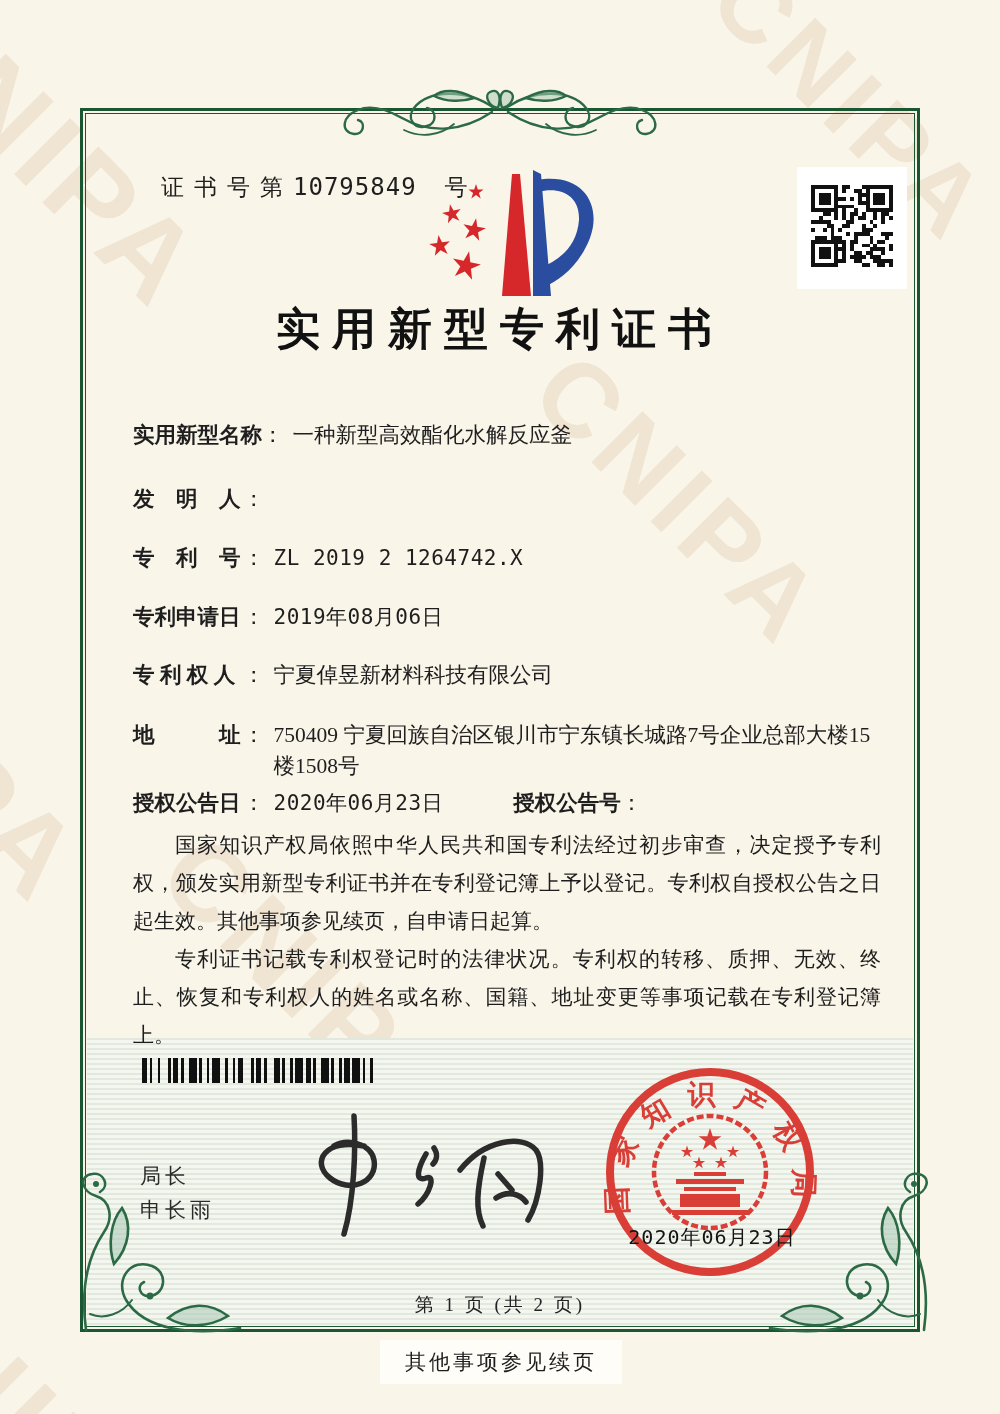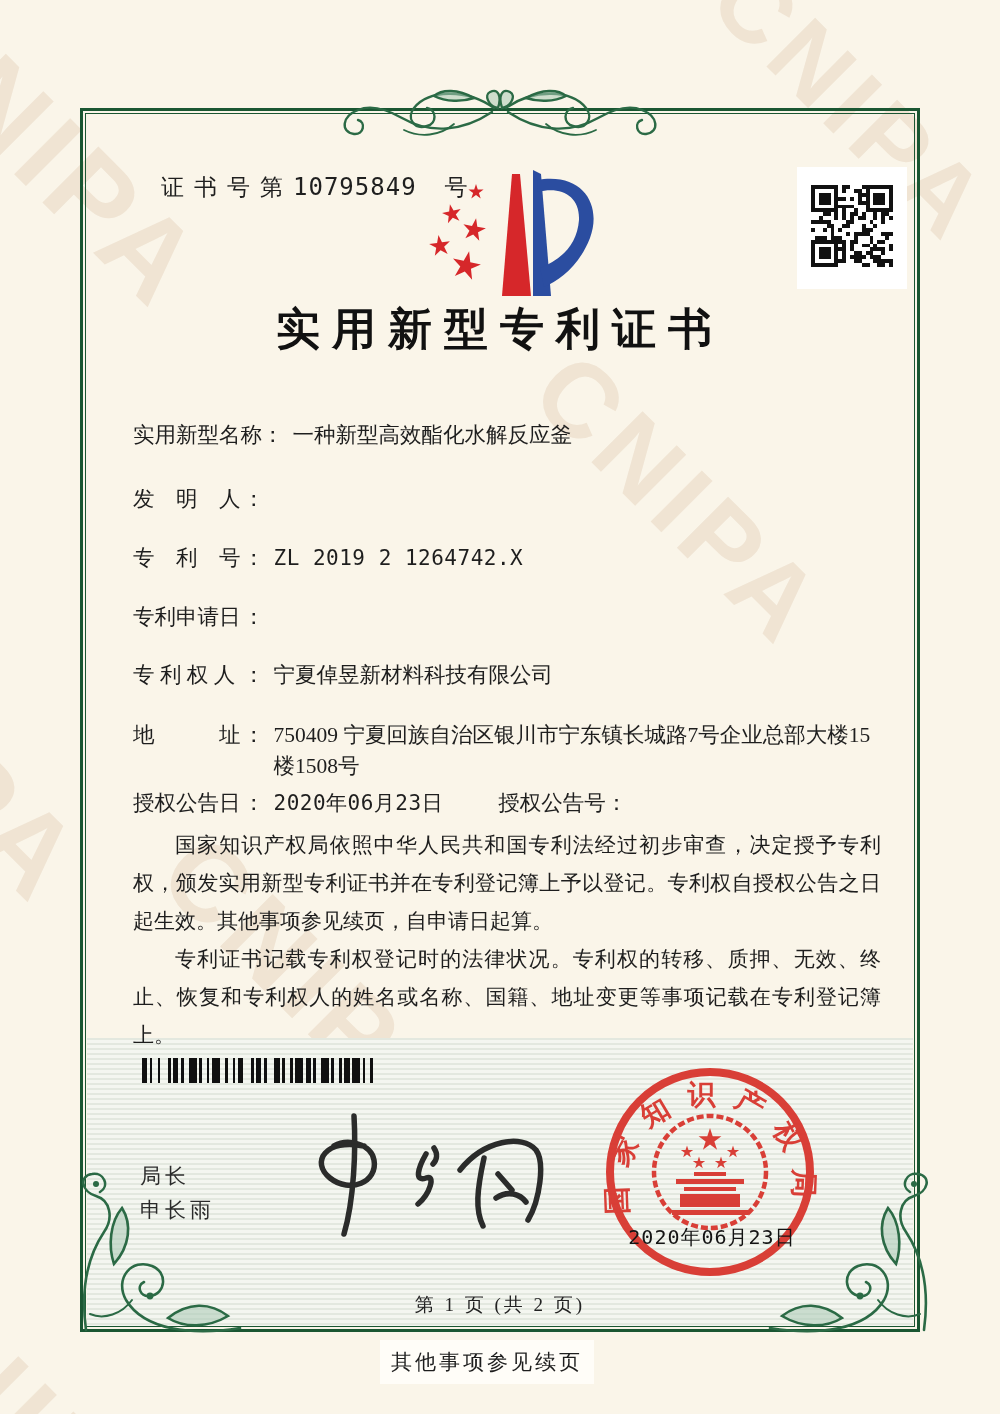--- a/index.html
+++ b/index.html
@@ -31,44 +31,44 @@
 
   .qrbox{position:absolute;left:797px;top:167px;width:110px;height:122px;background:#fff;}
   .qrbox svg{position:absolute;left:14px;top:18px;}
 
   .logo{position:absolute;left:418px;top:168px;}
 
   .title{position:absolute;left:0;top:300px;width:1000px;text-align:center;
          font-size:44px;font-weight:bold;letter-spacing:12px;color:#111;}
 
   .row{position:absolute;left:133px;width:752px;display:flex;font-size:21.5px;color:#1e1e1e;line-height:31px;}
-  .lbl{flex:none;min-width:110px;white-space:nowrap;}
+  .lbl{flex:none;min-width:110px;white-space:nowrap;font-weight:bold;}
   .colon{flex:none;}
   .val{flex:1;margin-left:9px;}
   .mono{font-family:"DejaVu Sans Mono",monospace;font-size:21px;letter-spacing:.5px;}
-  .lbl2{margin-left:55px;min-width:0;}
+  .lbl2{margin-left:70px;min-width:0;}
 
   .bodytext{position:absolute;left:133px;top:826px;width:748px;font-size:21px;
             line-height:38px;text-align:justify;color:#1d1d1d;}
   .bodytext p{margin:0;text-indent:2em;}
 
   .barcode{position:absolute;left:142px;top:1058px;width:258px;height:25px;overflow:hidden;white-space:nowrap;}
 
   .signer{position:absolute;left:140px;font-size:21px;font-family:"Liberation Sans",sans-serif;color:#2b2b2b;letter-spacing:4px;}
   .signer.t1{top:1150px;margin-top:12px;}
   .signer.t2{top:1196px;}
   .signature{position:absolute;left:268px;top:1108px;}
 
   .seal{position:absolute;left:600px;top:1062px;opacity:.94;}
   .sealdate{position:absolute;left:626px;top:1224px;width:172px;text-align:center;
             font-size:20px;color:#141414;letter-spacing:1px;font-family:"DejaVu Sans Mono",monospace;}
 
   .pageinfo{position:absolute;left:0;top:1292px;width:1000px;text-align:center;font-size:19px;letter-spacing:3px;color:#222;}
 
-  .footnote{position:absolute;left:380px;top:1340px;width:214px;height:44px;background:#fffdf8;
+  .footnote{position:absolute;left:380px;top:1340px;width:242px;height:44px;background:#fffdf8;
             text-align:center;line-height:44px;font-size:21px;letter-spacing:3px;color:#1d1d1d;}
 
   .orn{position:absolute;pointer-events:none;}
   .orn-top{left:326px;top:84px;}
   .orn-bl{left:72px;top:1168px;}
   .orn-br{left:758px;top:1168px;transform:scaleX(-1);}
 </style>
 </head>
 <body>
 
@@ -395,20 +395,21 @@
     <span class="colon">：</span>
 </div>
 <div class="row" style="top:543px">
   <span class="lbl">专　利　号</span>
     <span class="colon">：</span>
   <span class="val mono">ZL 2019 2 1264742.X</span>
 </div>
 <div class="row" style="top:602px">
   <span class="lbl">专利申请日</span>
     <span class="colon">：</span>
+  <span class="val mono">2019年08月06日</span>
 </div>
 <div class="row" style="top:660px">
   <span class="lbl">专 利 权 人</span>
     <span class="colon">：</span>
   <span class="val">宁夏倬昱新材料科技有限公司</span>
 </div>
 <div class="row" style="top:720px">
   <span class="lbl">地　　　址</span>
     <span class="colon">：</span>
   <span class="val">750409 宁夏回族自治区银川市宁东镇长城路7号企业总部大楼15楼1508号</span>

